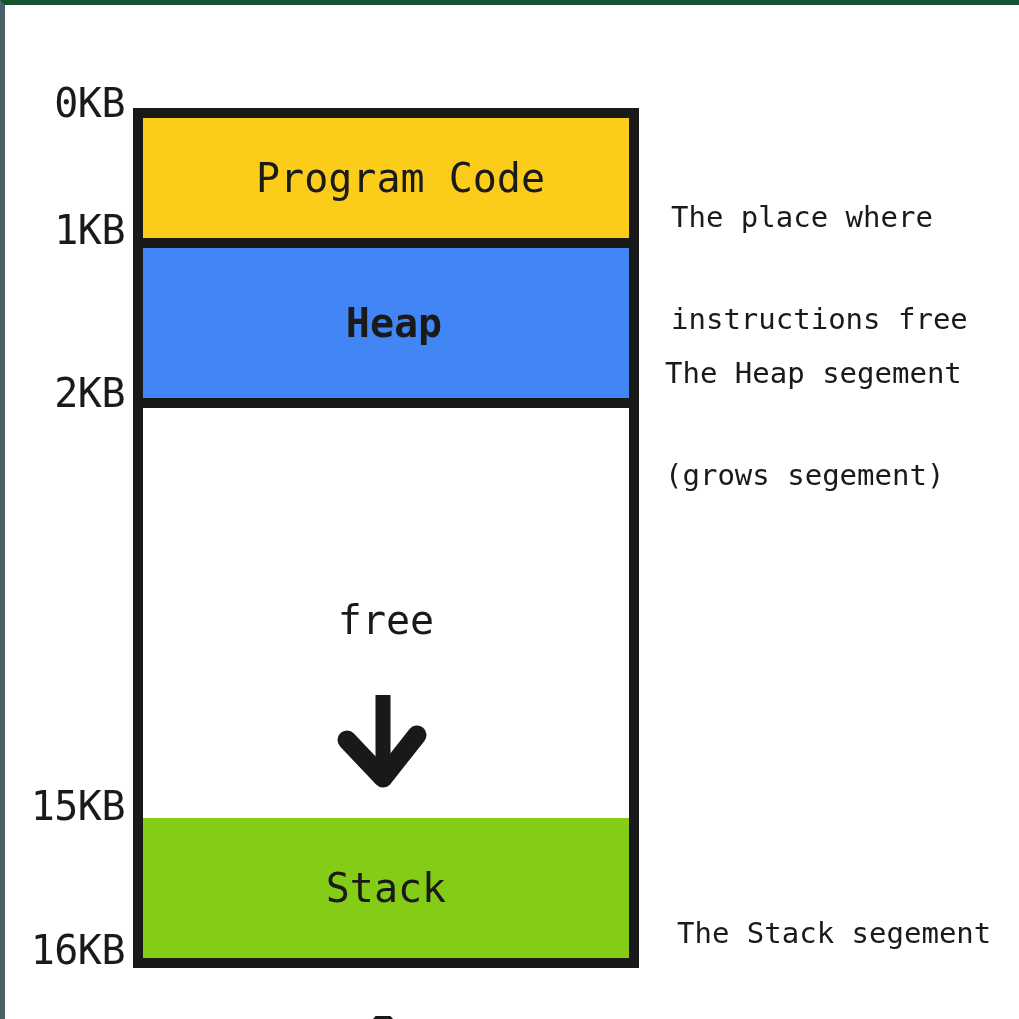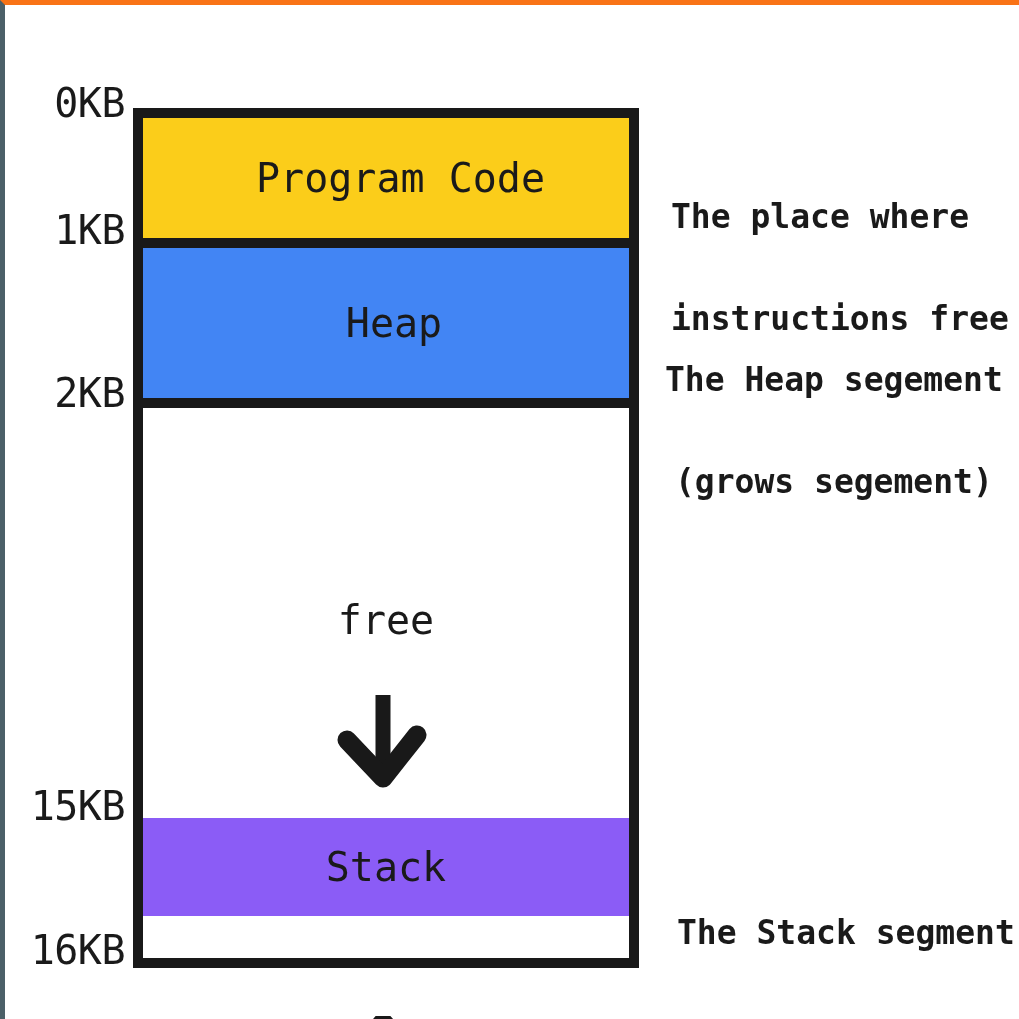--- a/index.html
+++ b/index.html
@@ -15,21 +15,21 @@
     overflow: hidden;
   }
 
   #canvas {
     position: relative;
     width: 1019px;
     height: 1019px;
     background: #ffffff;
     box-sizing: border-box;
     border-left: 5px solid #4b6068;
-    border-top: 5px solid #f97316;
+    border-top: 5px solid #14532d;
   }
 
   
   .addr-label {
     position: absolute;
     right: 894px;               
     text-align: right;
     width: 200px;
     color: #1a1a1a;
     font-family: "DejaVu Sans Mono", "Liberation Mono", monospace;
@@ -80,51 +80,50 @@
     border-bottom: 10px solid #191919;
   }
   #seg-free {
     top: 290px;
     height: 442px;
     background: #ffffff;
     border-bottom: 10px solid #191919;
   }
   #seg-stack {
     top: 700px;
-    height: 98px;
-    background: #8b5cf6;
+    height: 140px;
+    background: #84cc16;
   }
 
   .seg-label {
     display: block;
     pointer-events: none;
   }
-  #seg-heap .seg-label { transform: translateX(8px); }
+  #seg-heap .seg-label { transform: translateX(8px); font-weight: bold; }
   #seg-free .seg-label { transform: translateY(-4px); }
 
   
   .arrow-svg {
     position: absolute;
     pointer-events: none;
   }
   #arrow-down-wrap { left: 180px; top: 285px; }
   #arrow-up-wrap   { left: 182px; top: 608px; }
 
   
   .annotation {
     position: absolute;
     color: #1a1a1a;
     font-family: "DejaVu Sans Mono", "Liberation Mono", monospace;
-    font-size: 33px;
+    font-size: 29px;
     line-height: 34px;
     white-space: pre;
-    font-weight: bold;
   }
   #anno-code  { left: 666px; top: 127px; text-align: left; }
-  #anno-heap  { left: 660px; top: 290px; text-align: center; }
+  #anno-heap  { left: 660px; top: 283px; text-align: left; }
   #anno-stack { left: 672px; top: 843px; text-align: center; }
 </style>
 </head>
 <body>
 
 <div id="canvas">
 
   <div class="addr-label" style="top:78px;">0KB</div>
   <div class="addr-label" style="top:205px;">1KB</div>
   <div class="addr-label" style="top:368px;">2KB</div>
@@ -169,17 +168,17 @@
     <div>The place where</div>
     <div>instructions free</div>
   </div>
 
   <div class="annotation" id="anno-heap">
     <div>The Heap segement</div>
     <div>(grows segement)</div>
   </div>
 
   <div class="annotation" id="anno-stack">
-    <div>The Stack segment</div>
+    <div>The Stack segement</div>
     <div>(grows upwards)</div>
   </div>
 
 </div>
 
 </body></html>

